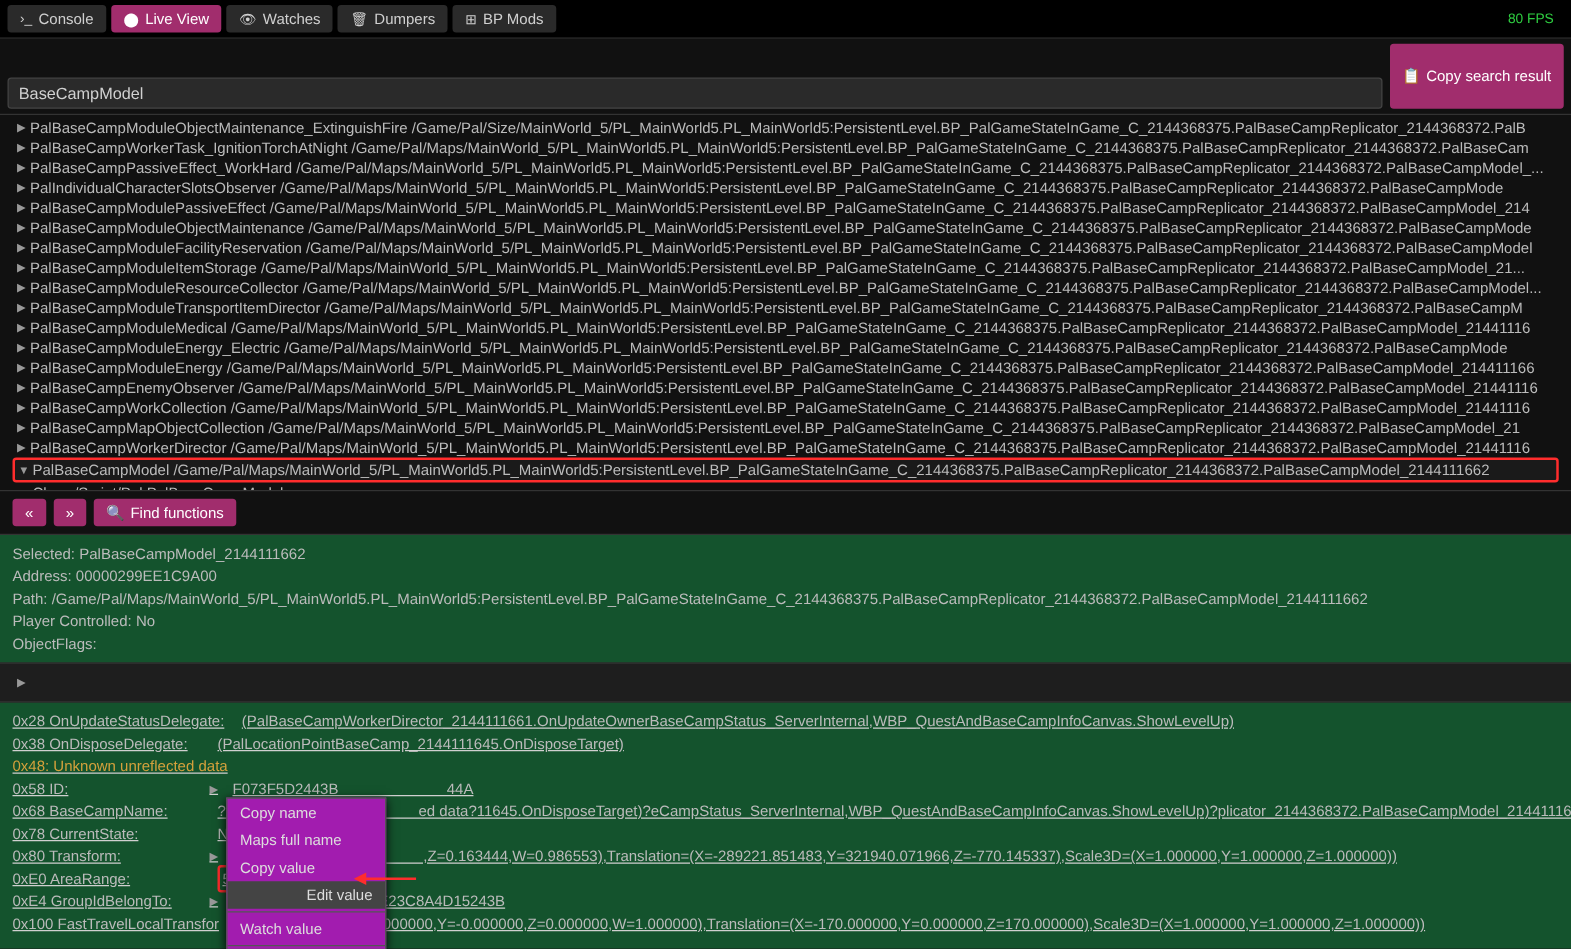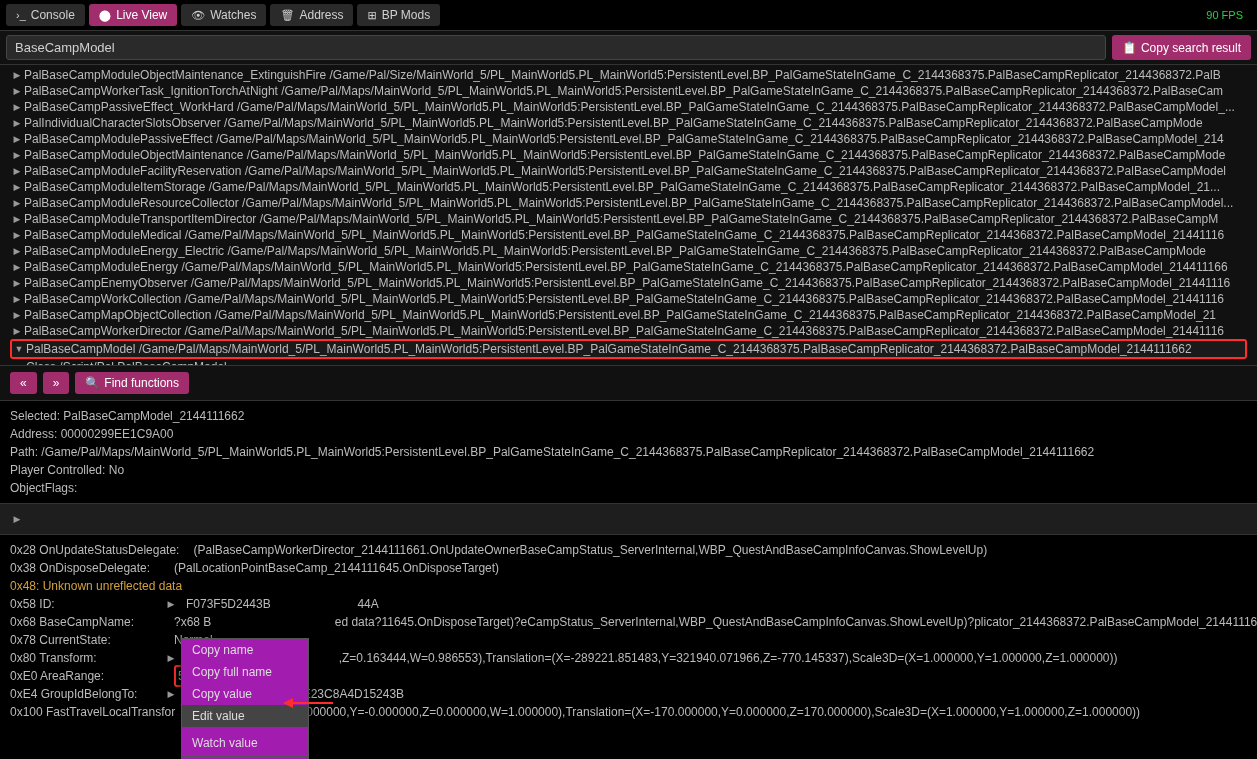--- a/index.html
+++ b/index.html
@@ -49,20 +49,21 @@
   border-bottom: 1px solid #333;
 }
 .search-input {
   flex: 1;
   background: #2a2a2a;
   border: 1px solid #444;
   color: #d0d0d0;
   padding: 4px 8px;
   border-radius: 3px;
   font-size: 13px;
+  margin-top: 27px;
 }
 .copy-btn {
   background: #a12d6d;
   color: #fff;
   border: none;
   padding: 4px 10px;
   border-radius: 3px;
   cursor: pointer;
   font-size: 12px;
   display: flex;
@@ -112,37 +113,37 @@
   border-radius: 3px;
   cursor: pointer;
   font-size: 12px;
   display: flex;
   align-items: center;
   gap: 4px;
 }
 .detail-panel {
   flex: 1;
   overflow: hidden;
-  background: #000000;
+  background: #14532d;
   padding: 6px 10px;
   font-size: 12px;
   line-height: 18px;
 }
 .detail-line { color: #bbb; white-space: nowrap; }
 .size-row {
   background: #1e1e1e;
   padding: 6px 10px;
   margin: 6px -10px;
   display: flex;
   align-items: center;
   gap: 12px;
   border-top: 1px solid #333;
   border-bottom: 1px solid #333;
 }
-.props { margin-top: 2px; }
+.props { margin-top: 2px; text-decoration: underline; }
 .prop-row {
   display: flex;
   white-space: nowrap;
   color: #bbb;
   position: relative;
 }
 .prop-off { min-width: 150px; }
 .unknown { color: #d4a13c; }
 .val-highlight {
   border: 2px solid #ff2d2d;
@@ -161,20 +162,21 @@
   z-index: 100;
   font-size: 12px;
 }
 .ctx-item {
   padding: 4px 10px;
   color: #ddd;
   cursor: pointer;
 }
 .ctx-item:hover, .ctx-item.hover {
   background: #444;
+  text-align: right;
 }
 .ctx-sep { height: 1px; background: #555; margin: 2px 0; }
 .red-arrow {
   position: absolute;
   left: 283px;
   top: 697px;
   z-index: 101;
   pointer-events: none;
 }
 </style>
@@ -189,27 +191,27 @@
   <div class="tab active">
       <span class="icon">⬤</span>
       <span>Live View</span>
     </div>
   <div class="tab">
       <span class="icon">👁</span>
       <span>Watches</span>
     </div>
   <div class="tab">
       <span class="icon">🗑</span>
-      <span>Address</span>
+      <span>Dumpers</span>
     </div>
   <div class="tab">
       <span class="icon">⊞</span>
       <span>BP Mods</span>
     </div>
-  <div class="fps">90 FPS</div>
+  <div class="fps">80 FPS</div>
 </div>
 
 <div class="search-row">
   <input class="search-input" value="BaseCampModel" style="">
   <button class="copy-btn">
       <span>📋</span>
       <span>Copy search result</span>
     </button>
 </div>
 
@@ -363,21 +365,21 @@
       <div class="prop-row">
         <span class="prop-off">0x100 FastTravelLocalTransfor</span>
         <span style="margin-left: 14px;"></span>
         <span>&nbsp;&nbsp;&nbsp;&nbsp;&nbsp;&nbsp;&nbsp;&nbsp;&nbsp;&nbsp;&nbsp;&nbsp;&nbsp;&nbsp;&nbsp;&nbsp;&nbsp;&nbsp;&nbsp;&nbsp;&nbsp;&nbsp;&nbsp;&nbsp;&nbsp;&nbsp;&nbsp;&nbsp;&nbsp;&nbsp;=0.000000,Y=-0.000000,Z=0.000000,W=1.000000),Translation=(X=-170.000000,Y=0.000000,Z=170.000000),Scale3D=(X=1.000000,Y=1.000000,Z=1.000000))</span>
       </div>
     </div>
 </div>
 
 <div class="ctx-menu">
   <div class="ctx-item">Copy name</div>
-  <div class="ctx-item">Copy full name</div>
+  <div class="ctx-item">Maps full name</div>
   <div class="ctx-item">Copy value</div>
   <div class="ctx-item hover">Edit value</div>
   <div class="ctx-sep"></div>
   <div class="ctx-item">Watch value</div>
   <div class="ctx-sep"></div>
 
 </div>
 
 <svg class="red-arrow" width="50" height="12">
   <line x1="50" y1="6" x2="8" y2="6" stroke="#ff2d2d" stroke-width="2"></line>

